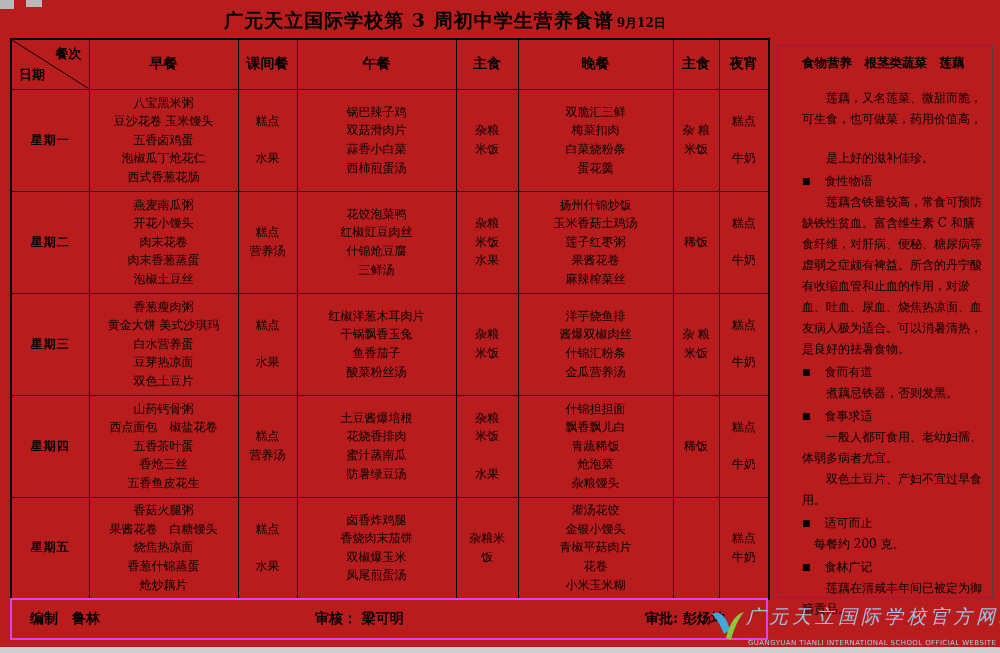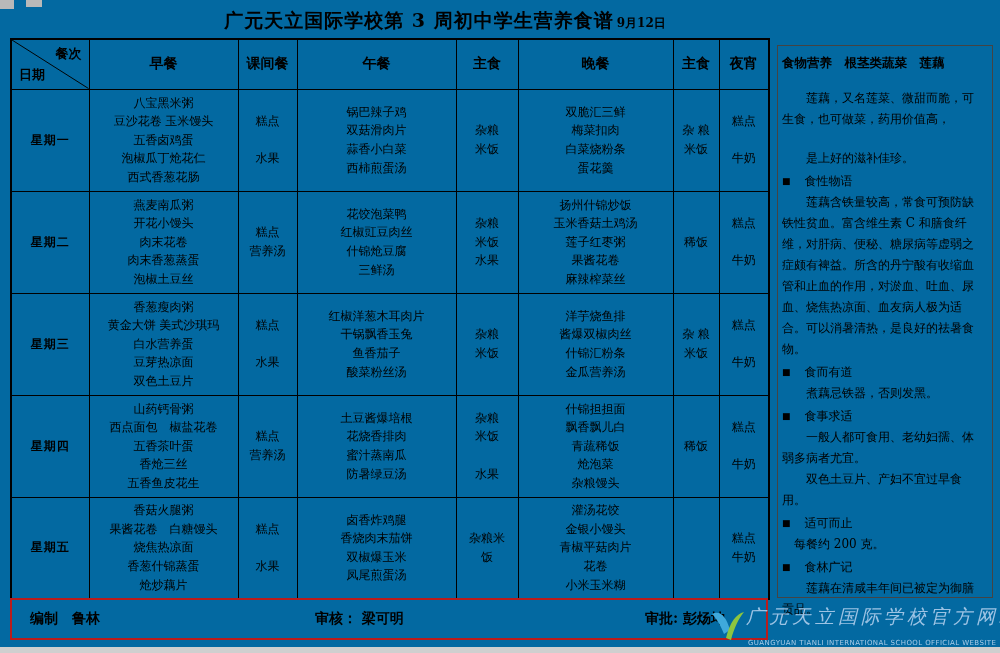--- a/index.html
+++ b/index.html
@@ -1,18 +1,18 @@
 <!DOCTYPE html>
 <html><head>
 <meta charset="utf-8">
 <style>
   * { margin:0; padding:0; box-sizing:border-box; }
   html,body { width:1000px; height:653px; background:#fff; overflow:hidden;
     font-family:"DejaVu Sans","Liberation Sans",sans-serif; color:#000; }
-  .page { position:relative; width:1000px; height:653px; background:#0369a1; }
+  .page { position:relative; width:1000px; height:653px; background:#b91c1c; }
 
   .scan-artifact { position:absolute; background:#b9b9b9; }
 
   .title-wrap { position:absolute; top:8px; left:0; width:890px; text-align:center; }
   .title-main { font-size:19px; font-weight:bold; letter-spacing:1px;
     font-family:"DejaVu Serif","Liberation Serif",serif; }
   .title-date { font-size:12px; font-weight:bold; margin-left:3px;
     font-family:"DejaVu Serif","Liberation Serif",serif; }
 
   table.menu { position:absolute; top:38px; left:10px; width:758px;
@@ -25,30 +25,30 @@
   td.day { font-size:15px; font-weight:bold; letter-spacing:1px; }
   tr.day-row { height:102px; }
   .pre { white-space:pre-line; line-height:1.55; }
 
   th.corner { position:relative; padding:0; }
   th.corner svg { position:absolute; top:0; left:0; width:100%; height:100%; }
   .corner-meal { position:absolute; top:5px; right:7px; font-size:13px; font-weight:bold; }
   .corner-date { position:absolute; bottom:5px; left:7px; font-size:13px; font-weight:bold; }
 
   .footer-box { position:absolute; top:598px; left:10px; width:758px; height:42px;
-    border:2px solid #b91c1c; display:flex; align-items:center;
+    border:2px solid #d946ef; display:flex; align-items:center;
     font-family:"DejaVu Serif","Liberation Serif",serif;
     font-size:14px; font-weight:bold; }
   .footer-item { white-space:nowrap; }
   .footer-item.f1 { margin-left:18px; width:285px; }
   .footer-item.f2 { width:330px; }
   .footer-item.f3 { }
 
   .sidebar { position:absolute; top:45px; left:777px; width:216px; height:553px;
-    border:1px solid #444; padding:6px 7px 4px 4px;
+    border:1px solid #444; padding:6px 7px 4px 24px;
     font-family:"DejaVu Serif","Liberation Serif",serif; font-size:12px; line-height:1.75; }
   .sb-title { font-weight:bold; font-size:12.5px; margin-bottom:14px; }
   .sb-p { text-indent:2em; }
   .sb-gap { height:18px; }
   .sb-head { display:flex; align-items:center; margin-top:2px; }
   .sb-head::before { content:"■"; font-size:9px; margin-right:14px;
     font-family:"DejaVu Sans",sans-serif; }
   .sb-body p { text-indent:2em; }
 
   .watermark { position:absolute; left:700px; top:596px; width:300px; height:57px; }

